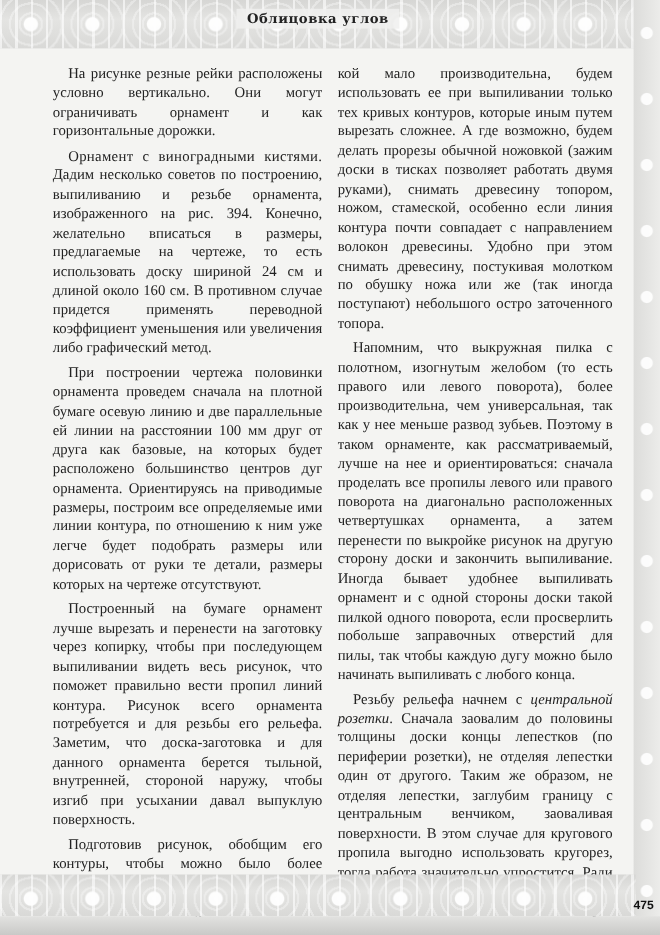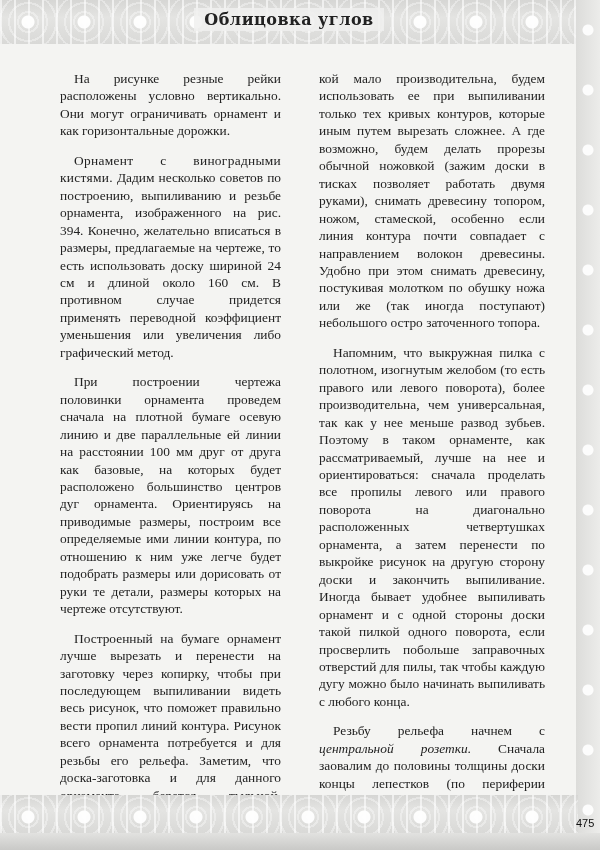--- a/index.html
+++ b/index.html
@@ -30,42 +30,42 @@
       background:
         radial-gradient(circle at 50% 50%, rgba(255,255,255,0.9) 0 5px, transparent 6px) 0 0/24px 60px,
         linear-gradient(90deg, #dcdcda, #ececea);
     }
     .bottom-shade {
       position: absolute; left: 0; top: 833px; width: 600px; height: 17px;
       background: linear-gradient(180deg, #e2e2e0, #c9c9c7);
     }
     .header-title {
       position: absolute; top: 10px; left: 0; width: 578px; text-align: center;
-      font-family: "DejaVu Serif", serif; font-weight: bold; font-size: 16px;
+      font-family: "DejaVu Serif", serif; font-weight: bold; font-size: 12px;
       letter-spacing: 0.5px; color: #222;
       z-index: 2;
     }
     .header-title span {
       background: rgba(240,240,238,0.85); padding: 2px 10px;
     }
     .column {
       position: absolute; top: 58px;
       font-size: 13.4px; line-height: 17.45px;
       text-align: justify; hyphens: manual;
     }
     .col-left { left: 48px; width: 245px; }
     .col-right { left: 307px; width: 250px; }
-    .column p { margin: 12px; text-indent: 14px; }
+    .column p { margin: 0; text-indent: 14px; }
     .column p.first-cont { text-indent: 0; }
     .column p.gap { margin-top: 5px; }
     .bold { font-weight: normal; letter-spacing: 0.3px; }
     .italic { font-style: italic; }
     .page-number {
       position: absolute; top: 817px; left: 576px;
-      font-family: "Liberation Sans", sans-serif; font-weight: normal; font-size: 11px; color: #111;
+      font-family: "Liberation Sans", sans-serif; font-weight: bold; font-size: 11px; color: #111;
       z-index: 3;
     }
   </style>
 </head>
 <body>
 
 <div class="ornament-band top-band"></div>
 <div class="header-title"><span>Облицовка углов</span></div>
 <div class="right-strip"></div>
 

